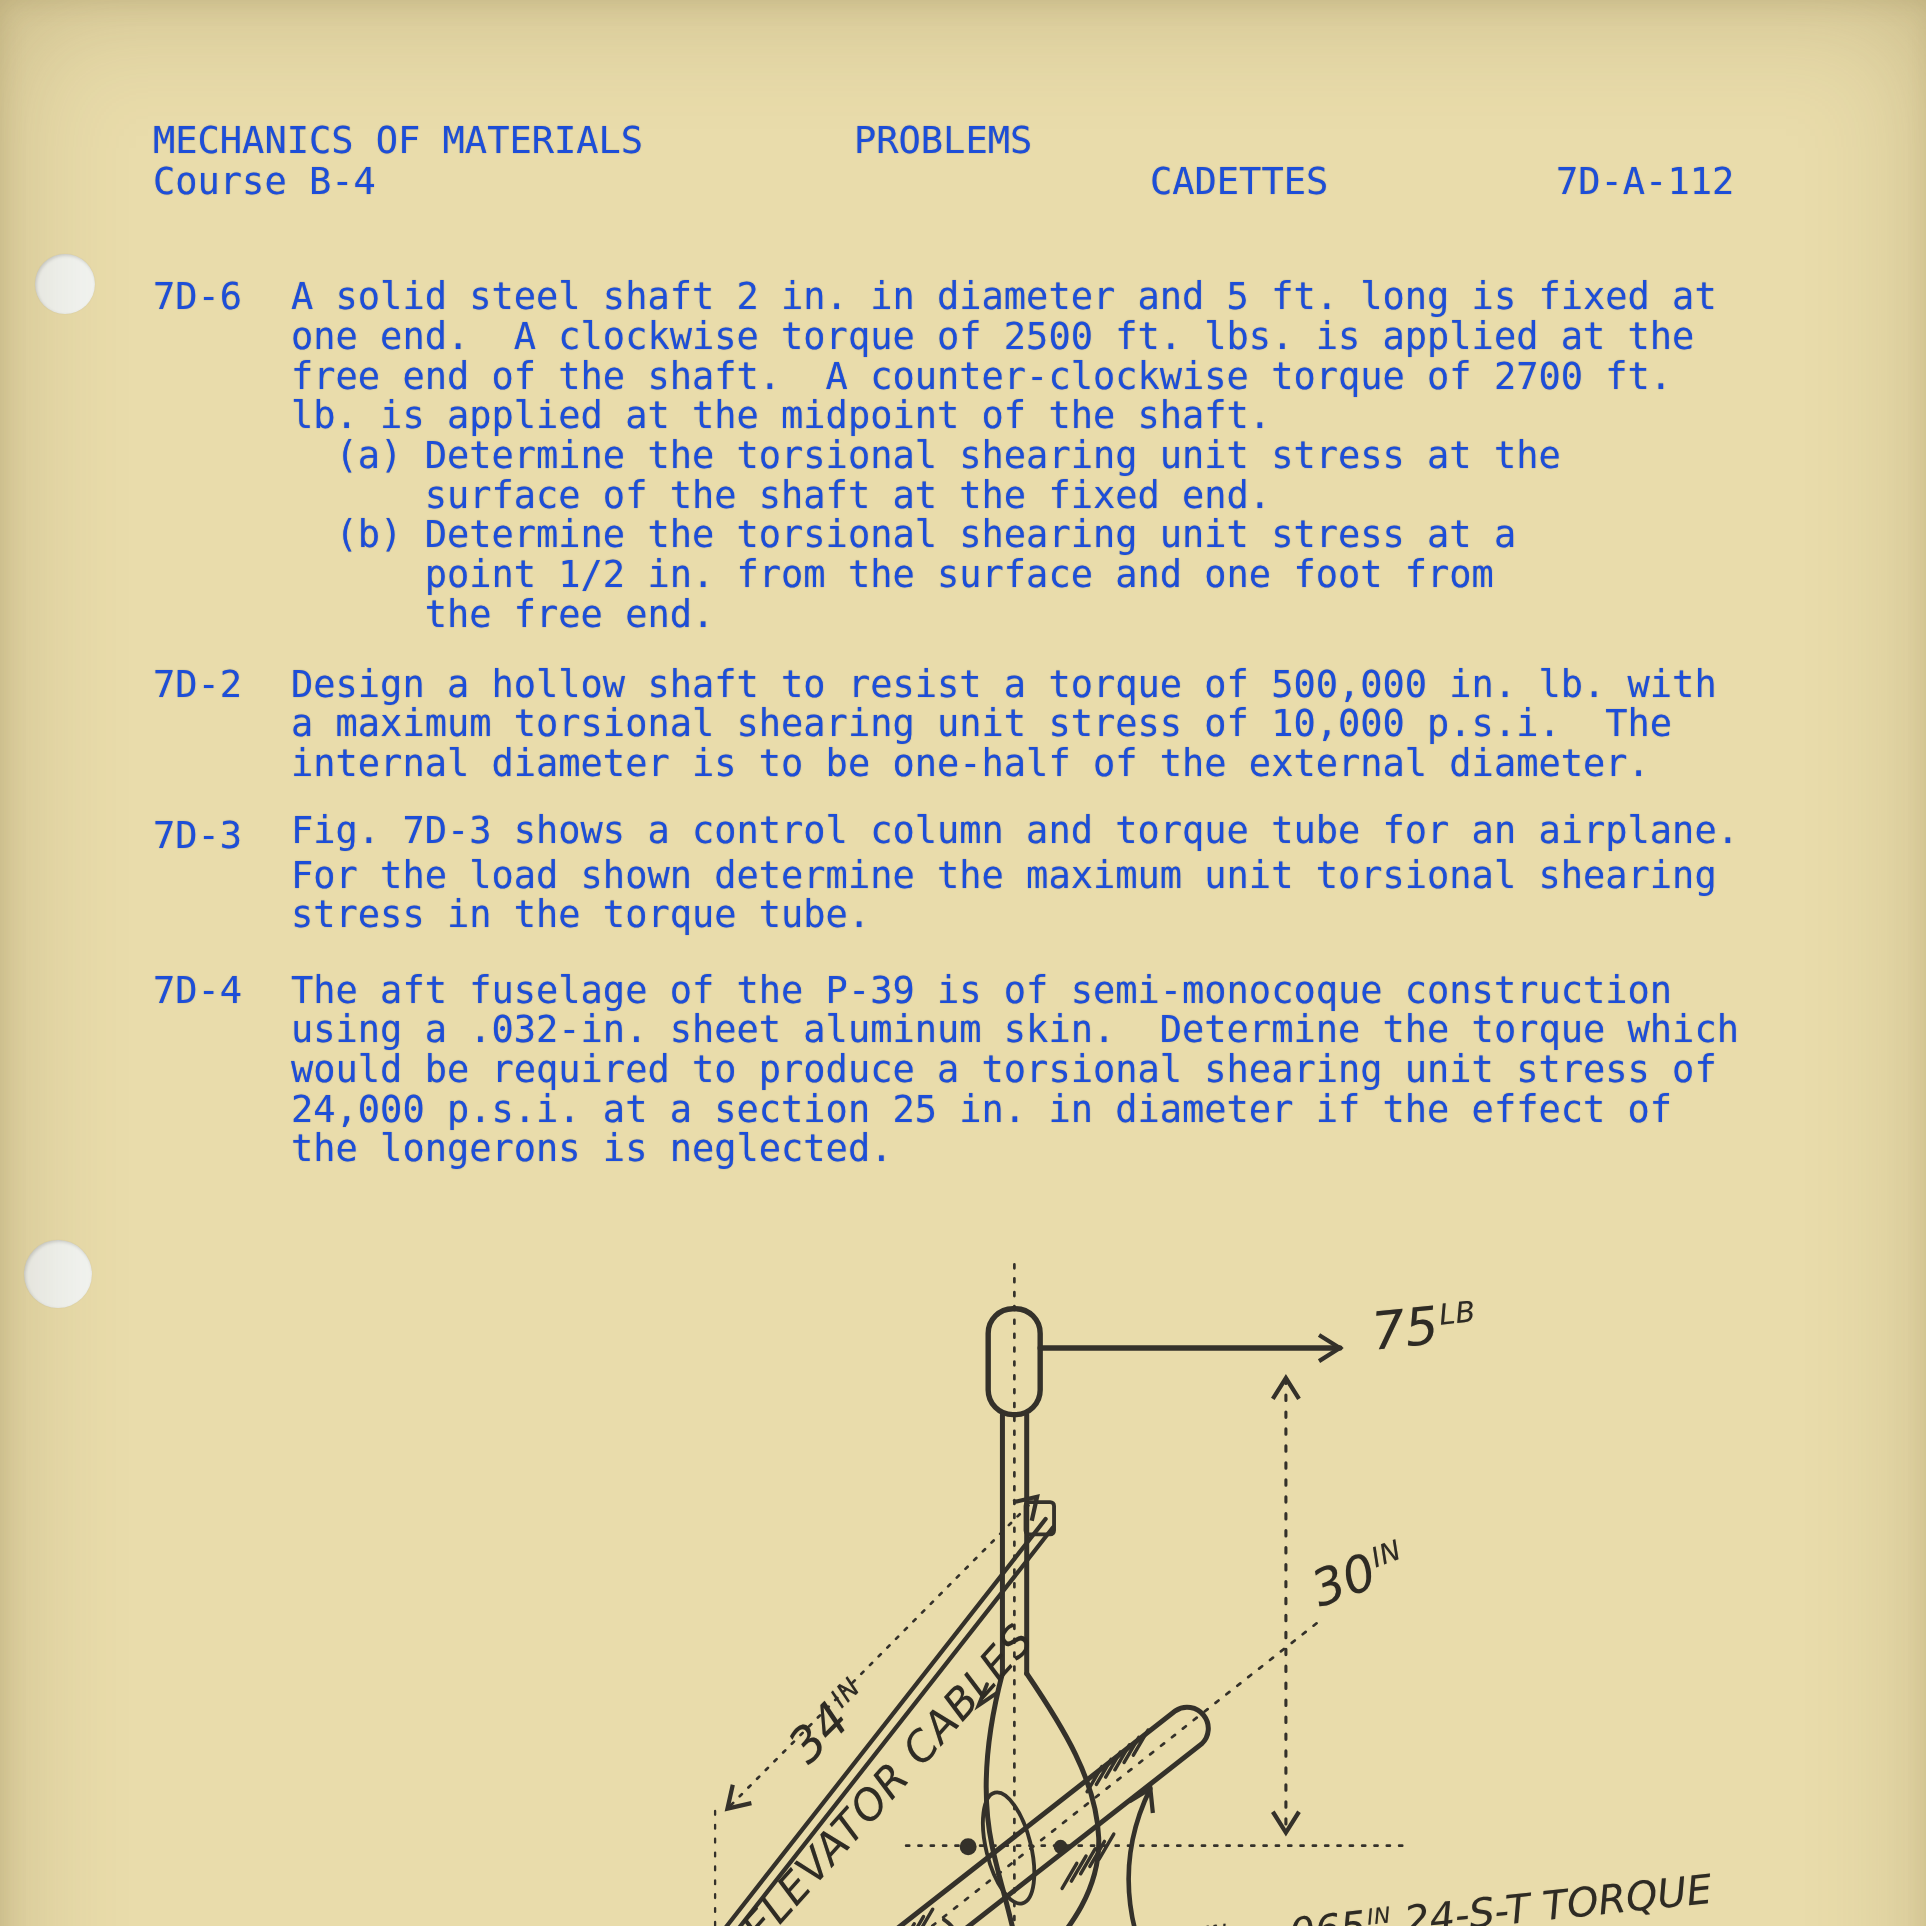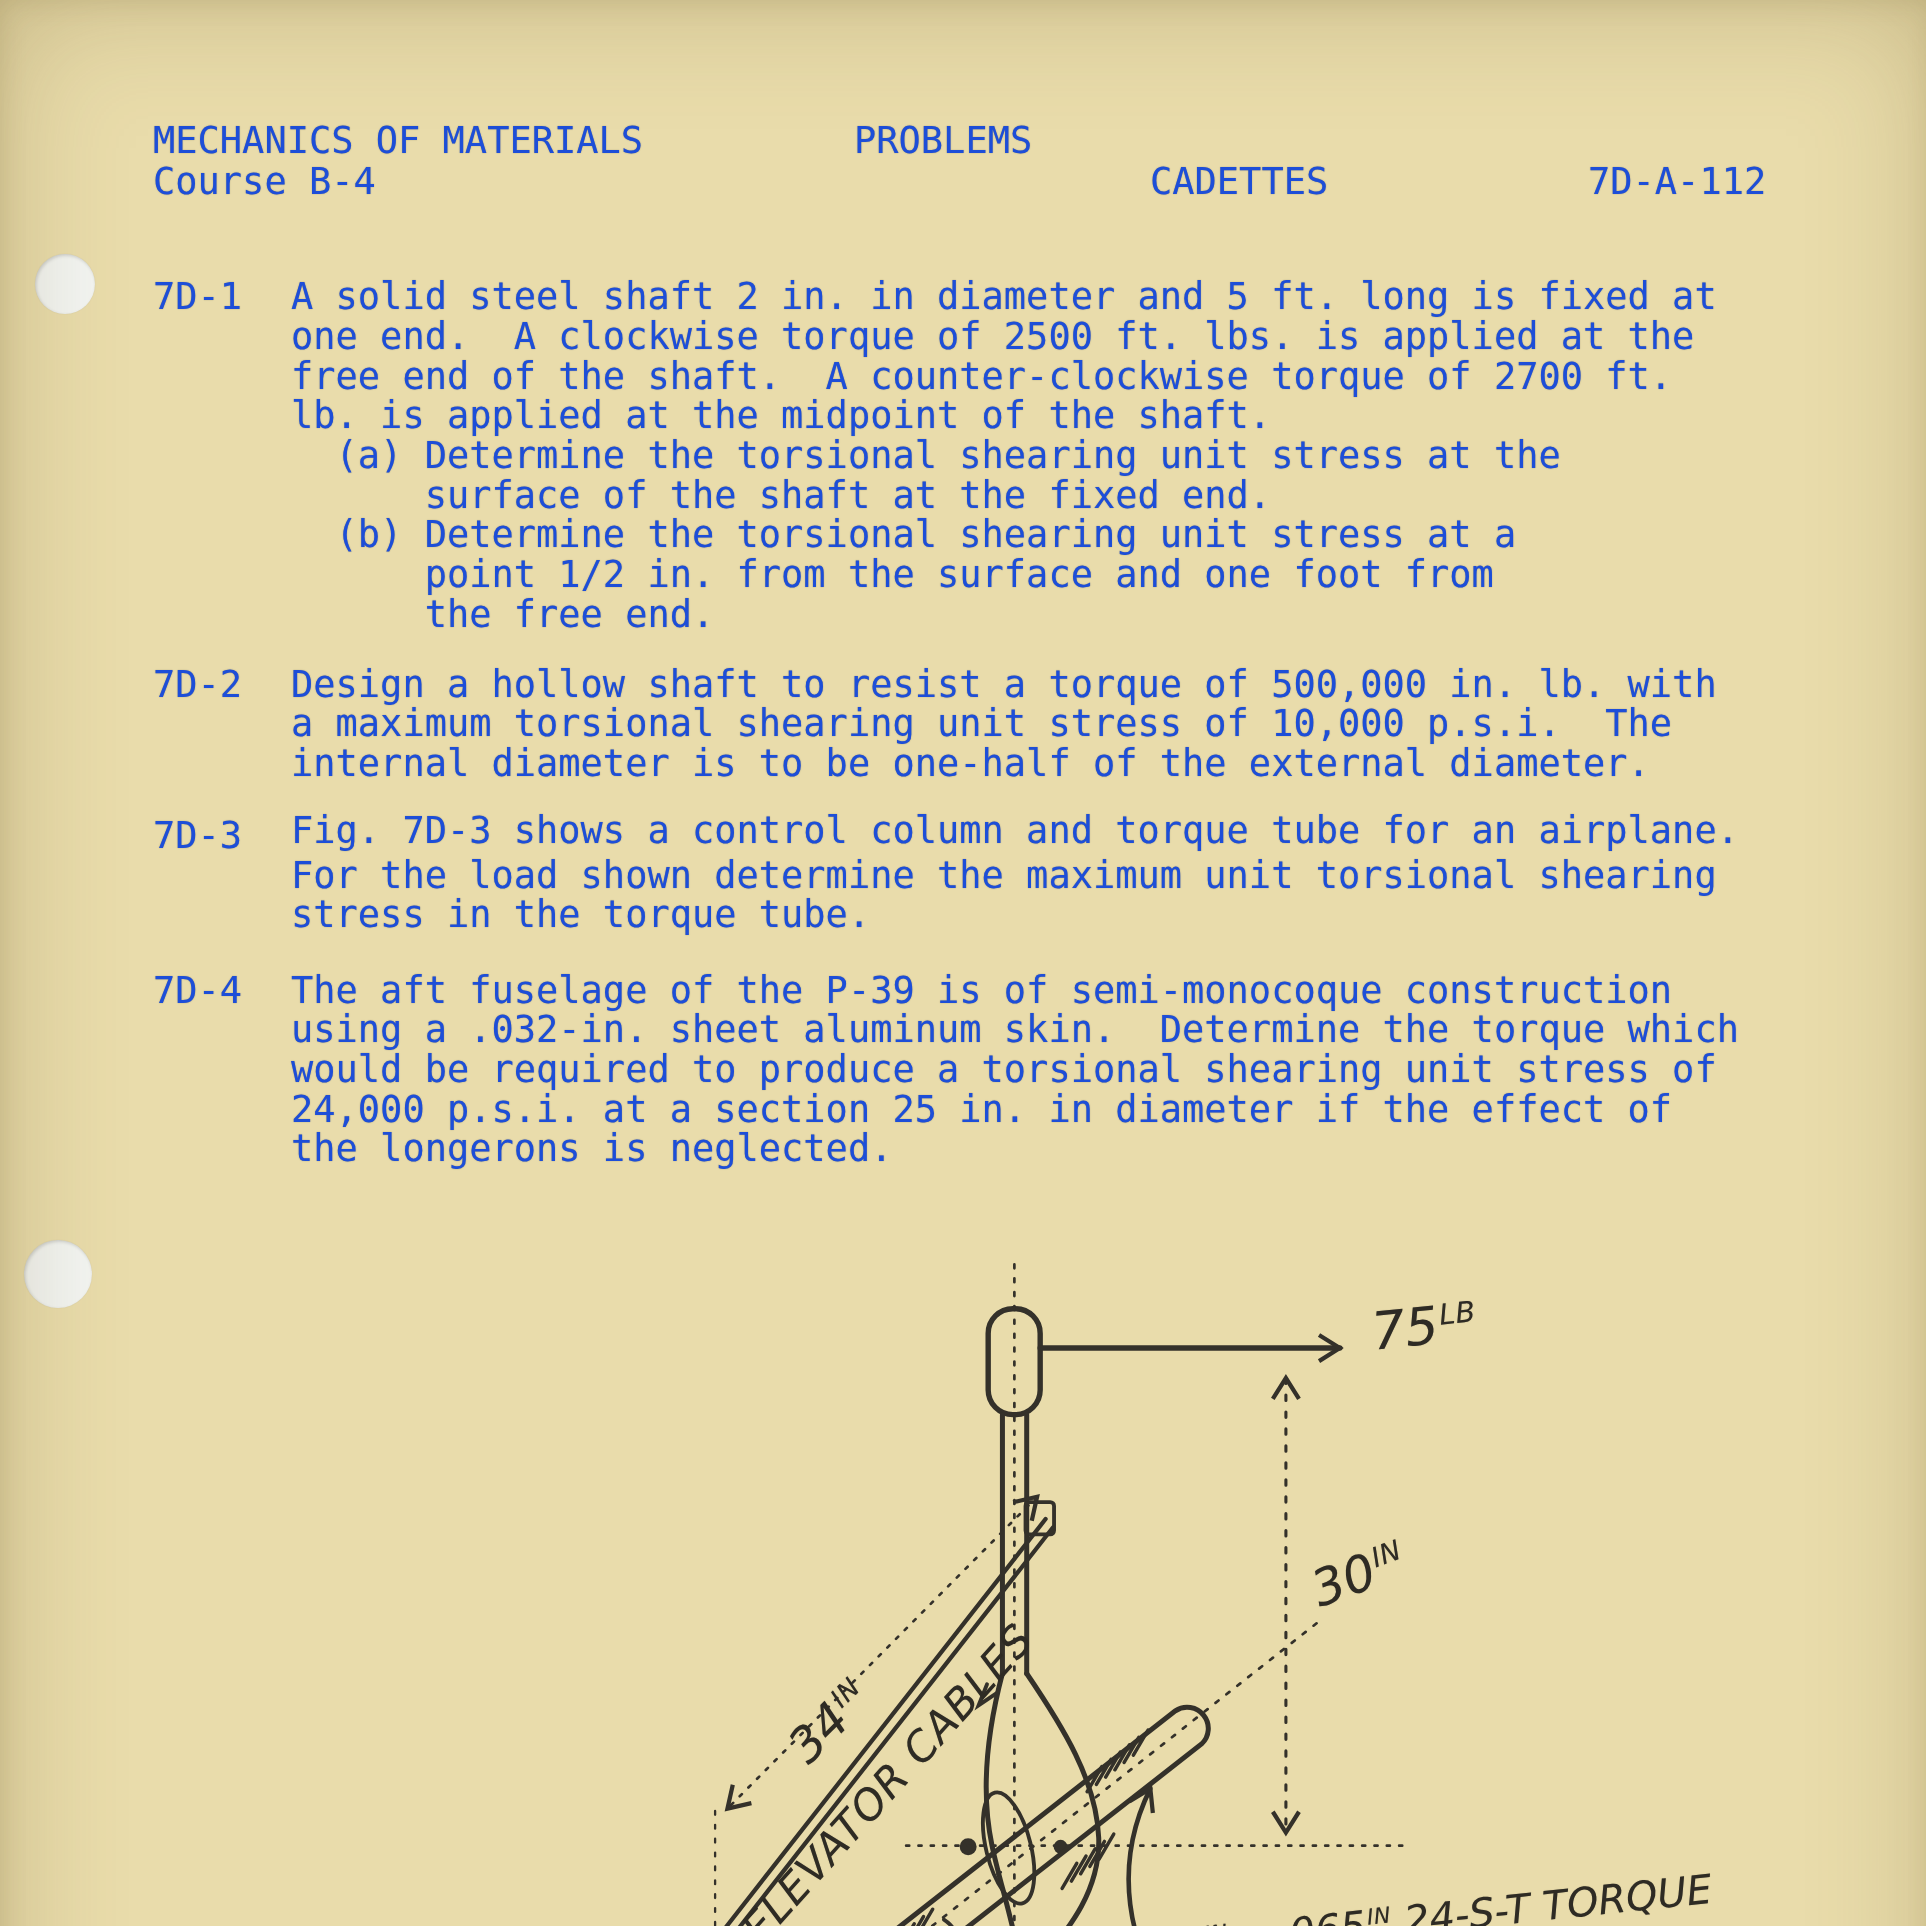--- a/index.html
+++ b/index.html
@@ -47,24 +47,24 @@
 
 <div id="page">
 
   <div class="hole" style="left:35px;top:254px;width:60px;height:60px;"></div>
   <div class="hole" style="left:24px;top:1240px;width:68px;height:68px;"></div>
 
   <div class="tw" style="left:153px;top:121px;">MECHANICS OF MATERIALS</div>
   <div class="tw" style="left:153px;top:162px;">Course B-4</div>
   <div class="tw" style="left:854px;top:121px;">PROBLEMS</div>
   <div class="tw" style="left:1150px;top:162px;">CADETTES</div>
-  <div class="tw" style="left:1556px;top:162px;margin-left:32px;">7D-A-112</div>
+  <div class="tw" style="left:1556px;top:162px;">7D-A-112</div>
 
   <div id="problems">
-      <div class="tw" style="left: 153px; top: 277px;">7D-1</div>
+      <div class="tw" style="left: 153px; top: 277px;">7D-6</div>
       <div class="tw" style="left: 291px; top: 277px;">A solid steel shaft 2 in. in diameter and 5 ft. long is fixed at</div>
       <div class="tw" style="left: 291px; top: 317px;">one end.  A clockwise torque of 2500 ft. lbs. is applied at the</div>
       <div class="tw" style="left: 291px; top: 357px;">free end of the shaft.  A counter-clockwise torque of 2700 ft.</div>
       <div class="tw" style="left: 291px; top: 396px;">lb. is applied at the midpoint of the shaft.</div>
       <div class="tw" style="left: 291px; top: 436px;">  (a) Determine the torsional shearing unit stress at the</div>
       <div class="tw" style="left: 291px; top: 476px;">      surface of the shaft at the fixed end.</div>
       <div class="tw" style="left: 291px; top: 515px;">  (b) Determine the torsional shearing unit stress at a</div>
       <div class="tw" style="left: 291px; top: 555px;">      point 1/2 in. from the surface and one foot from</div>
       <div class="tw" style="left: 291px; top: 595px;">      the free end.</div>
       <div class="tw" style="left: 153px; top: 665px;">7D-2</div>

